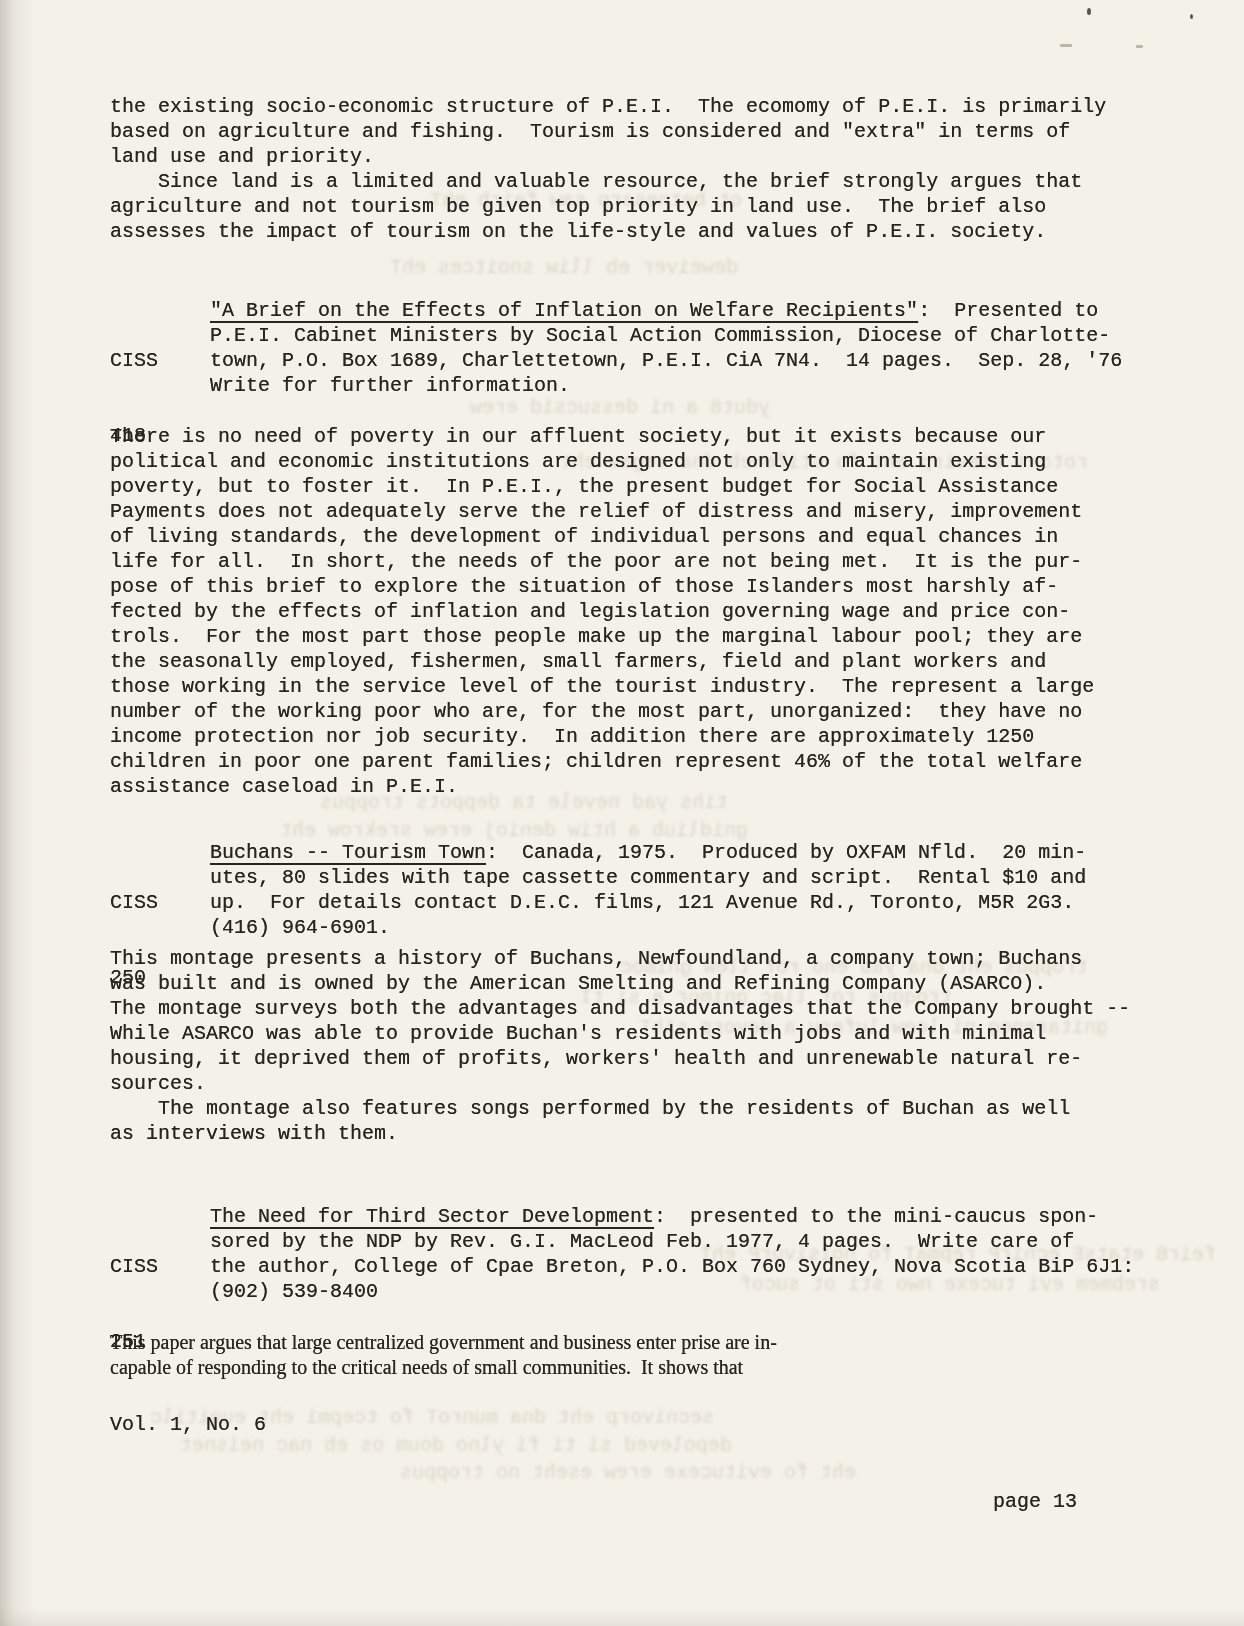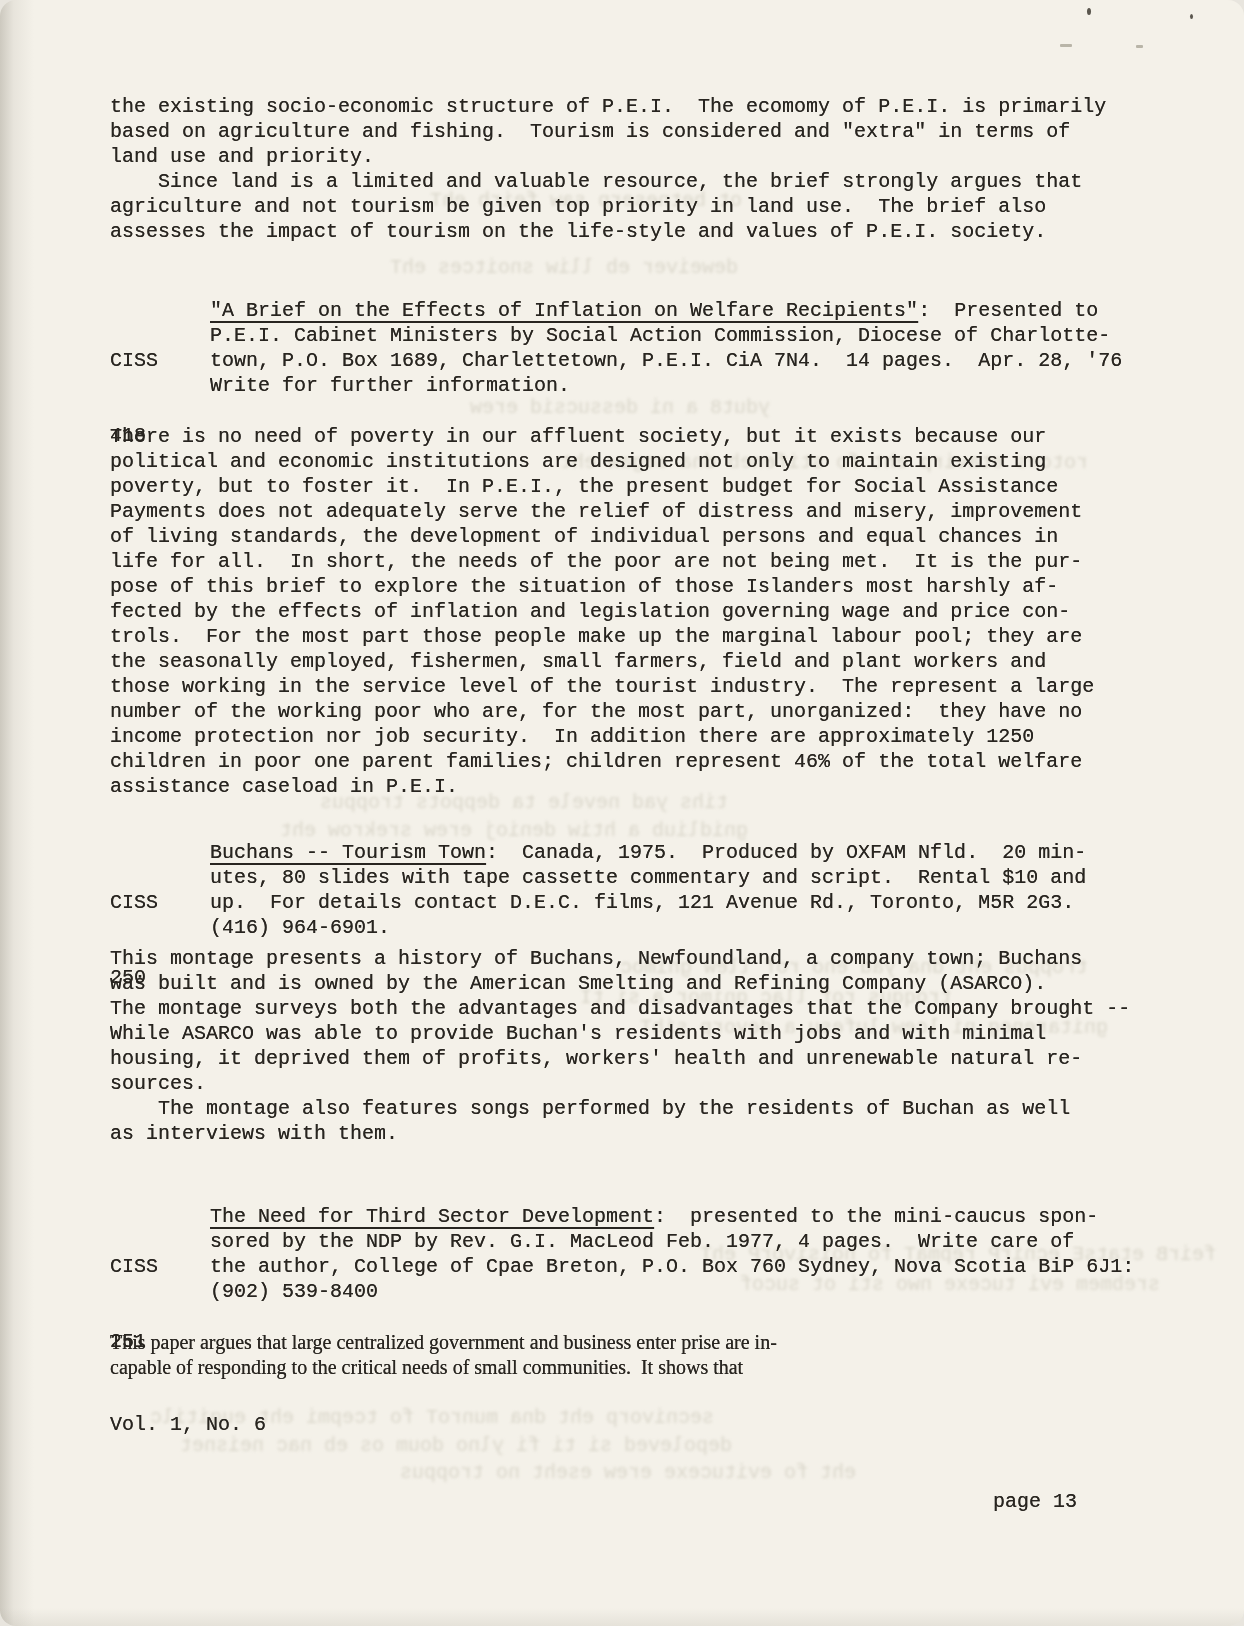--- a/index.html
+++ b/index.html
@@ -12,21 +12,20 @@
     width: 1244px;
     height: 1626px;
     margin: 0 auto;
     background: #f4f1e9;
     overflow: hidden;
     font-family: "Liberation Mono", "DejaVu Sans Mono", monospace;
     font-size: 20px;
     line-height: 25px;
     color: #282520;
     text-shadow: 0 0 0.6px rgba(40, 37, 32, 0.85);
-    border-radius: 16px;
   }
   .edge-shadow-left {
     position: absolute;
     left: 0; top: 0; bottom: 0;
     width: 34px;
     background: linear-gradient(to right, rgba(140,135,122,0.38), rgba(140,135,122,0.12) 40%, rgba(140,135,122,0) 100%);
     pointer-events: none;
   }
   .edge-shadow-bottom {
     position: absolute;
@@ -115,21 +114,21 @@
 agriculture and not tourism be given top priority in land use.  The brief also
 assesses the impact of tourism on the life-style and values of P.E.I. society.</div>
 
   <div class="block entry" style="top:298px;">
     <div class="entry-label">
       <span>CISS</span>
       <span>418</span>
     </div>
     <div class="entry-text"><span class="entry-title">"A Brief on the Effects of Inflation on Welfare Recipients"</span><span>:  Presented to
 P.E.I. Cabinet Ministers by Social Action Commission, Diocese of Charlotte-
-town, P.O. Box 1689, Charlettetown, P.E.I. CiA 7N4.  14 pages.  Apr. 28, '76
+town, P.O. Box 1689, Charlettetown, P.E.I. CiA 7N4.  14 pages.  Sep. 28, '76
 Write for further information.</span></div>
   </div>
 
   <div class="block para" style="top:424px;">There is no need of poverty in our affluent society, but it exists because our
 political and economic institutions are designed not only to maintain existing
 poverty, but to foster it.  In P.E.I., the present budget for Social Assistance
 Payments does not adequately serve the relief of distress and misery, improvement
 of living standards, the development of individual persons and equal chances in
 life for all.  In short, the needs of the poor are not being met.  It is the pur-
 pose of this brief to explore the situation of those Islanders most harshly af-

